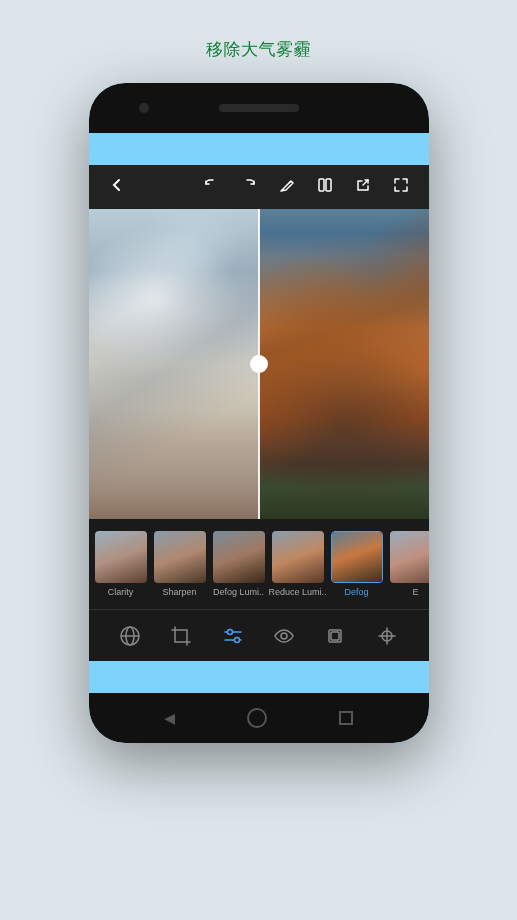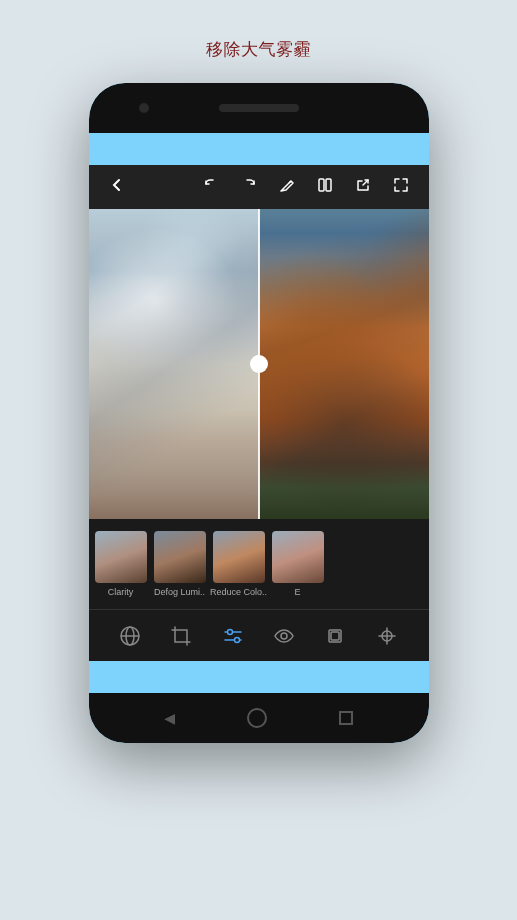--- a/index.html
+++ b/index.html
@@ -22,21 +22,21 @@
       display: flex;
       flex-direction: column;
       align-items: center;
       position: relative;
     }
 
     
     .top-text {
       text-align: center;
       padding: 36px 40px 20px;
-      color: #7f1d1d;
+      color: #15803d;
       font-size: 17px;
       line-height: 1.6;
       letter-spacing: 0.5px;
     }
 
     
     .phone-frame {
       width: 340px;
       height: 660px;
       background-color: #7dd3fc;
@@ -432,35 +432,47 @@
 
       <div class="thumbnail-strip">
 
         <div class="thumbnail-item">
           <div class="thumbnail-img">
             <div class="thumb-mountain" style="background: linear-gradient(160deg, #9ab0c0 0%, #b09080 50%, #5a4030 100%);"></div>
           </div>
           <span class="thumbnail-label">Clarity</span>
         </div>
 
+        <div class="thumbnail-item">
+          <div class="thumbnail-img">
+            <div class="thumb-mountain" style="background: linear-gradient(160deg, #8a9cac 0%, #b08870 50%, #4a3828 100%);"></div>
+          </div>
+          <span class="thumbnail-label">Sharpen</span>
+        </div>
 
         <div class="thumbnail-item">
           <div class="thumbnail-img">
             <div class="thumb-mountain" style="background: linear-gradient(160deg, #7a8c9c 0%, #a07860 50%, #3a2818 100%);"></div>
           </div>
           <span class="thumbnail-label">Defog Lumi..</span>
         </div>
 
         <div class="thumbnail-item">
           <div class="thumbnail-img">
             <div class="thumb-mountain" style="background: linear-gradient(160deg, #8a9cb0 0%, #c08860 50%, #5a3828 100%);"></div>
           </div>
-          <span class="thumbnail-label">Reduce Colo..</span>
-        </div>
-
+          <span class="thumbnail-label">Reduce Lumi..</span>
+        </div>
+
+        <div class="thumbnail-item active">
+          <div class="thumbnail-img" style="border: 1.5px solid #4a9ef0;">
+            <div class="thumb-mountain" style="background: linear-gradient(160deg, #5a8098 0%, #c87840 45%, #3a3020 100%);"></div>
+          </div>
+          <span class="thumbnail-label" style="color:#4a9ef0;">Defog</span>
+        </div>
 
         <div class="thumbnail-item">
           <div class="thumbnail-img">
             <div class="thumb-mountain" style="background: linear-gradient(160deg, #9aacbc 0%, #c09080 50%, #6a4838 100%);"></div>
           </div>
           <span class="thumbnail-label">E</span>
         </div>
       </div>
 
       <div class="bottom-toolbar">

